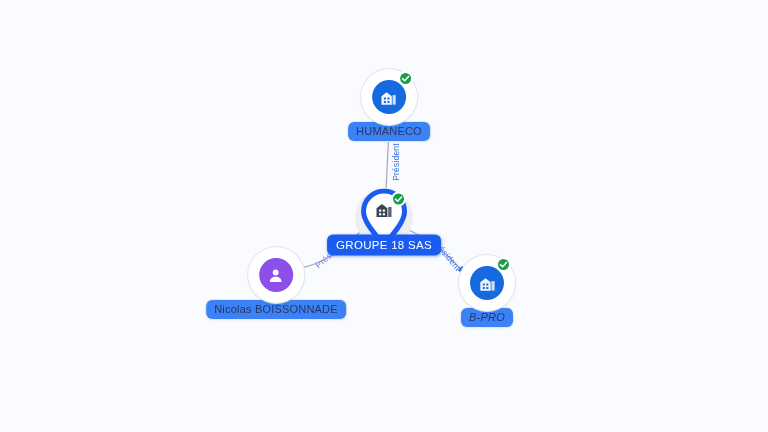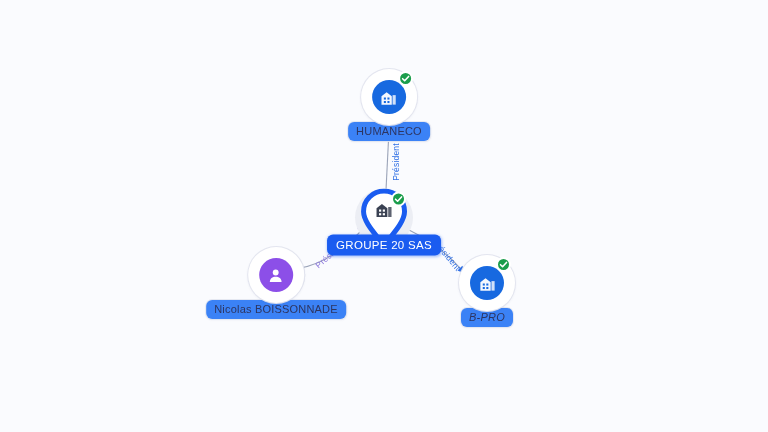--- a/index.html
+++ b/index.html
@@ -241,21 +241,21 @@
           </svg>
         </div>
         <div class="badge">
           <svg width="9" height="9" viewBox="0 0 24 24" fill="none" stroke="#ffffff" stroke-width="4.2" stroke-linecap="round" stroke-linejoin="round">
             <polyline points="4,12.5 9.5,18 20,6.5"></polyline>
           </svg>
         </div>
       </div>
     </div>
     <div class="center-label-wrap">
-      <div class="label primary">GROUPE 20 SAS</div>
+      <div class="label primary">GROUPE 18 SAS</div>
     </div>
   </div>
 
   <div class="node" style="left:276px; top:283px;">
     <div class="halo stacked">
       <div class="disc person">
         <svg width="19" height="19" viewBox="0 0 24 24" fill="#ffffff">
           <circle cx="12" cy="8.2" r="3.7"></circle>
           <path d="M4.6 20.2c0-4.1 3.3-6.5 7.4-6.5s7.4 2.4 7.4 6.5z"></path>
         </svg>

